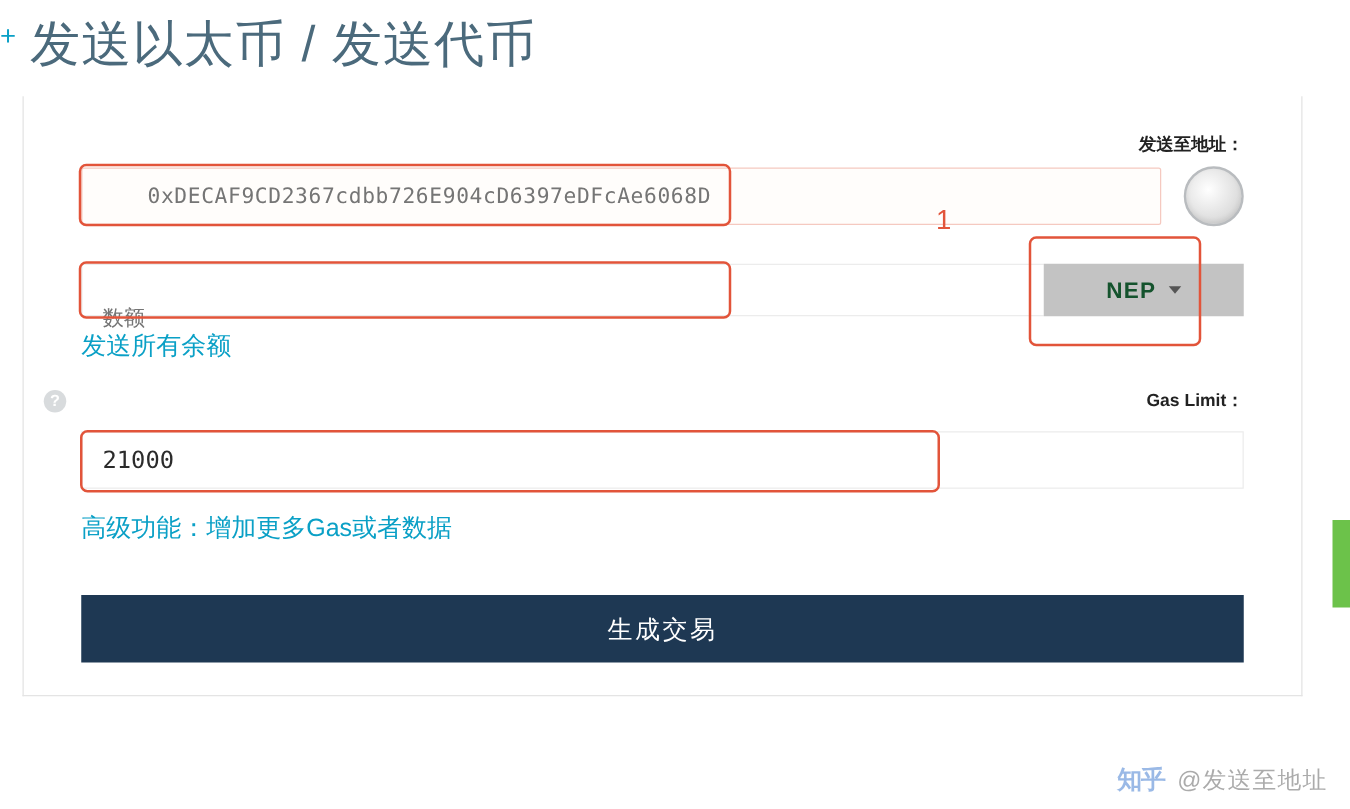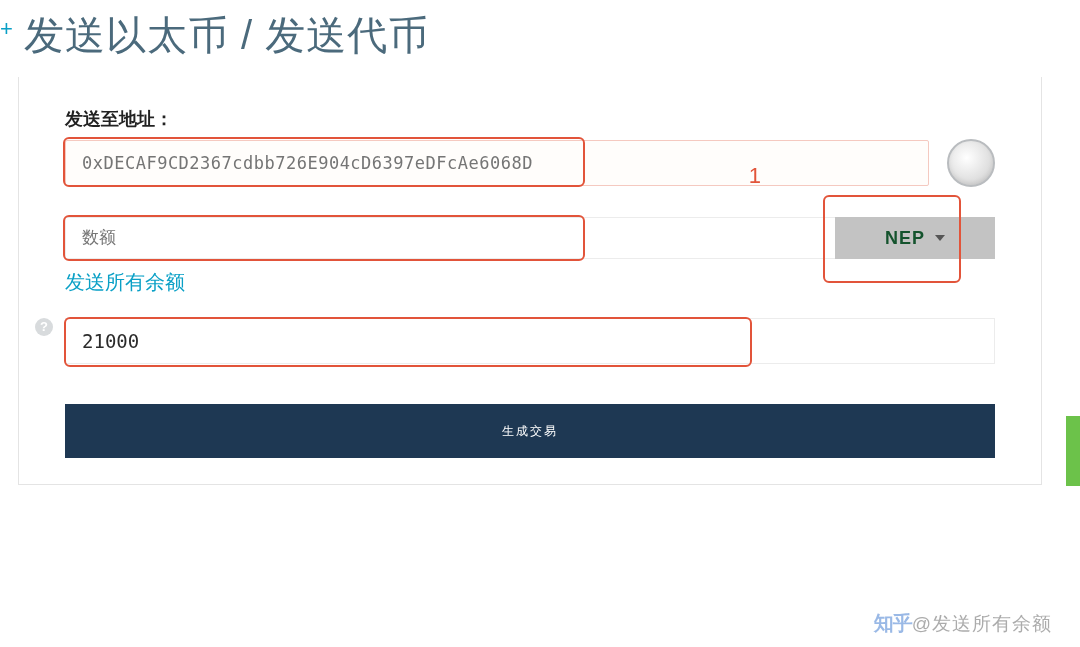--- a/index.html
+++ b/index.html
@@ -30,33 +30,35 @@
     margin: 0 0 0 18px;
     width: 1024px;
     border: 1px solid #e4e4e4;
     border-top: none;
     padding: 30px 46px 26px 46px;
     background: #fff;
     position: relative;
   }
   .field-block { margin-bottom: 14px; position: relative; }
   .label {
-    font-size: 18px;
+    font-size: 14px;
     font-weight: 700;
     color: #222;
     margin-bottom: 8px;
     display: block;
+    text-align: right;
   }
   .row { position: relative; display: flex; align-items: center; }
   .addr-full {
     flex: 1;
     height: 46px;
     border: 1px solid #f5c9c0;
     background: #fffdfb;
     border-radius: 2px;
+    padding-left: 36px;
   }
   .addr-input {
     width: 100%;
     height: 100%;
     border: none;
     outline: none;
     background: transparent;
     font-size: 17px;
     color: #aeb3b6;
     font-family: monospace;
@@ -94,20 +96,21 @@
     flex: 1;
     height: 42px;
     border: 1px solid #ececec;
     border-right: none;
     background: #fff;
   }
   .amount-input {
     width: 100%; height: 100%; border: none; outline: none;
     background: transparent; font-size: 17px; color: #bdbdbd;
     padding: 12px 16px;
+    margin-top: 23px;
   }
   .hl-amount {
     position: absolute;
     left: -2px; top: -2px;
     width: 522px; height: 46px;
     border: 2px solid #e2543a;
     border-radius: 6px;
     pointer-events: none;
   }
   .currency-box {
@@ -187,40 +190,41 @@
     width: 688px; height: 50px;
     border: 2px solid #e2543a;
     border-radius: 6px;
     pointer-events: none;
   }
   .gen-btn {
     width: 100%;
     height: 54px;
     background: #1e3853;
     color: #fff;
-    font-size: 12px;
+    font-size: 20px;
     border: none;
     cursor: pointer;
     margin-top: 26px;
     letter-spacing: 2px;
   }
   .side-green {
     position: absolute;
     right: 0;
     top: 416px;
     width: 14px;
     height: 70px;
     background: #6cc24a;
   }
   .watermark {
     position: absolute;
-    right: 28px;
+    right: 18px;
     bottom: 10px;
     display: flex;
     align-items: center;
+    gap: 10px;
     color: rgba(102,102,102,0.55);
     font-size: 19px;
     font-weight: 500;
     letter-spacing: 1px;
   }
   .zhihu-logo {
     font-weight: 800;
     color: rgba(30,100,200,0.45);
     font-size: 20px;
     letter-spacing: -1px;
@@ -256,30 +260,32 @@
         <span class="currency-label">NEP</span>
         <span class="caret"></span>
         <div class="hl-currency"></div>
       </div>
     </div>
     <a class="link">发送所有余额</a>
   </div>
 
   <div class="field-block" style="margin-top:22px">
     <div class="gas-help">?</div>
+    <label class="label">Gas Limit：</label>
     <div class="gas-row">
       <div class="gas-input-wrap">
         <input class="gas-input" value="21000" style="">
         <div class="hl-gas"></div>
       </div>
     </div>
+    <a class="link" style="margin-top:18px">高级功能：增加更多Gas或者数据</a>
   </div>
 
   <button class="gen-btn">生成交易</button>
 
 </div>
 
 <div class="side-green"></div>
 
 <div class="watermark">
   <span class="zhihu-logo">知乎</span>
-  <span>@发送所有余额</span>
+  <span>@发送至地址</span>
 </div>
 
 </body></html>

